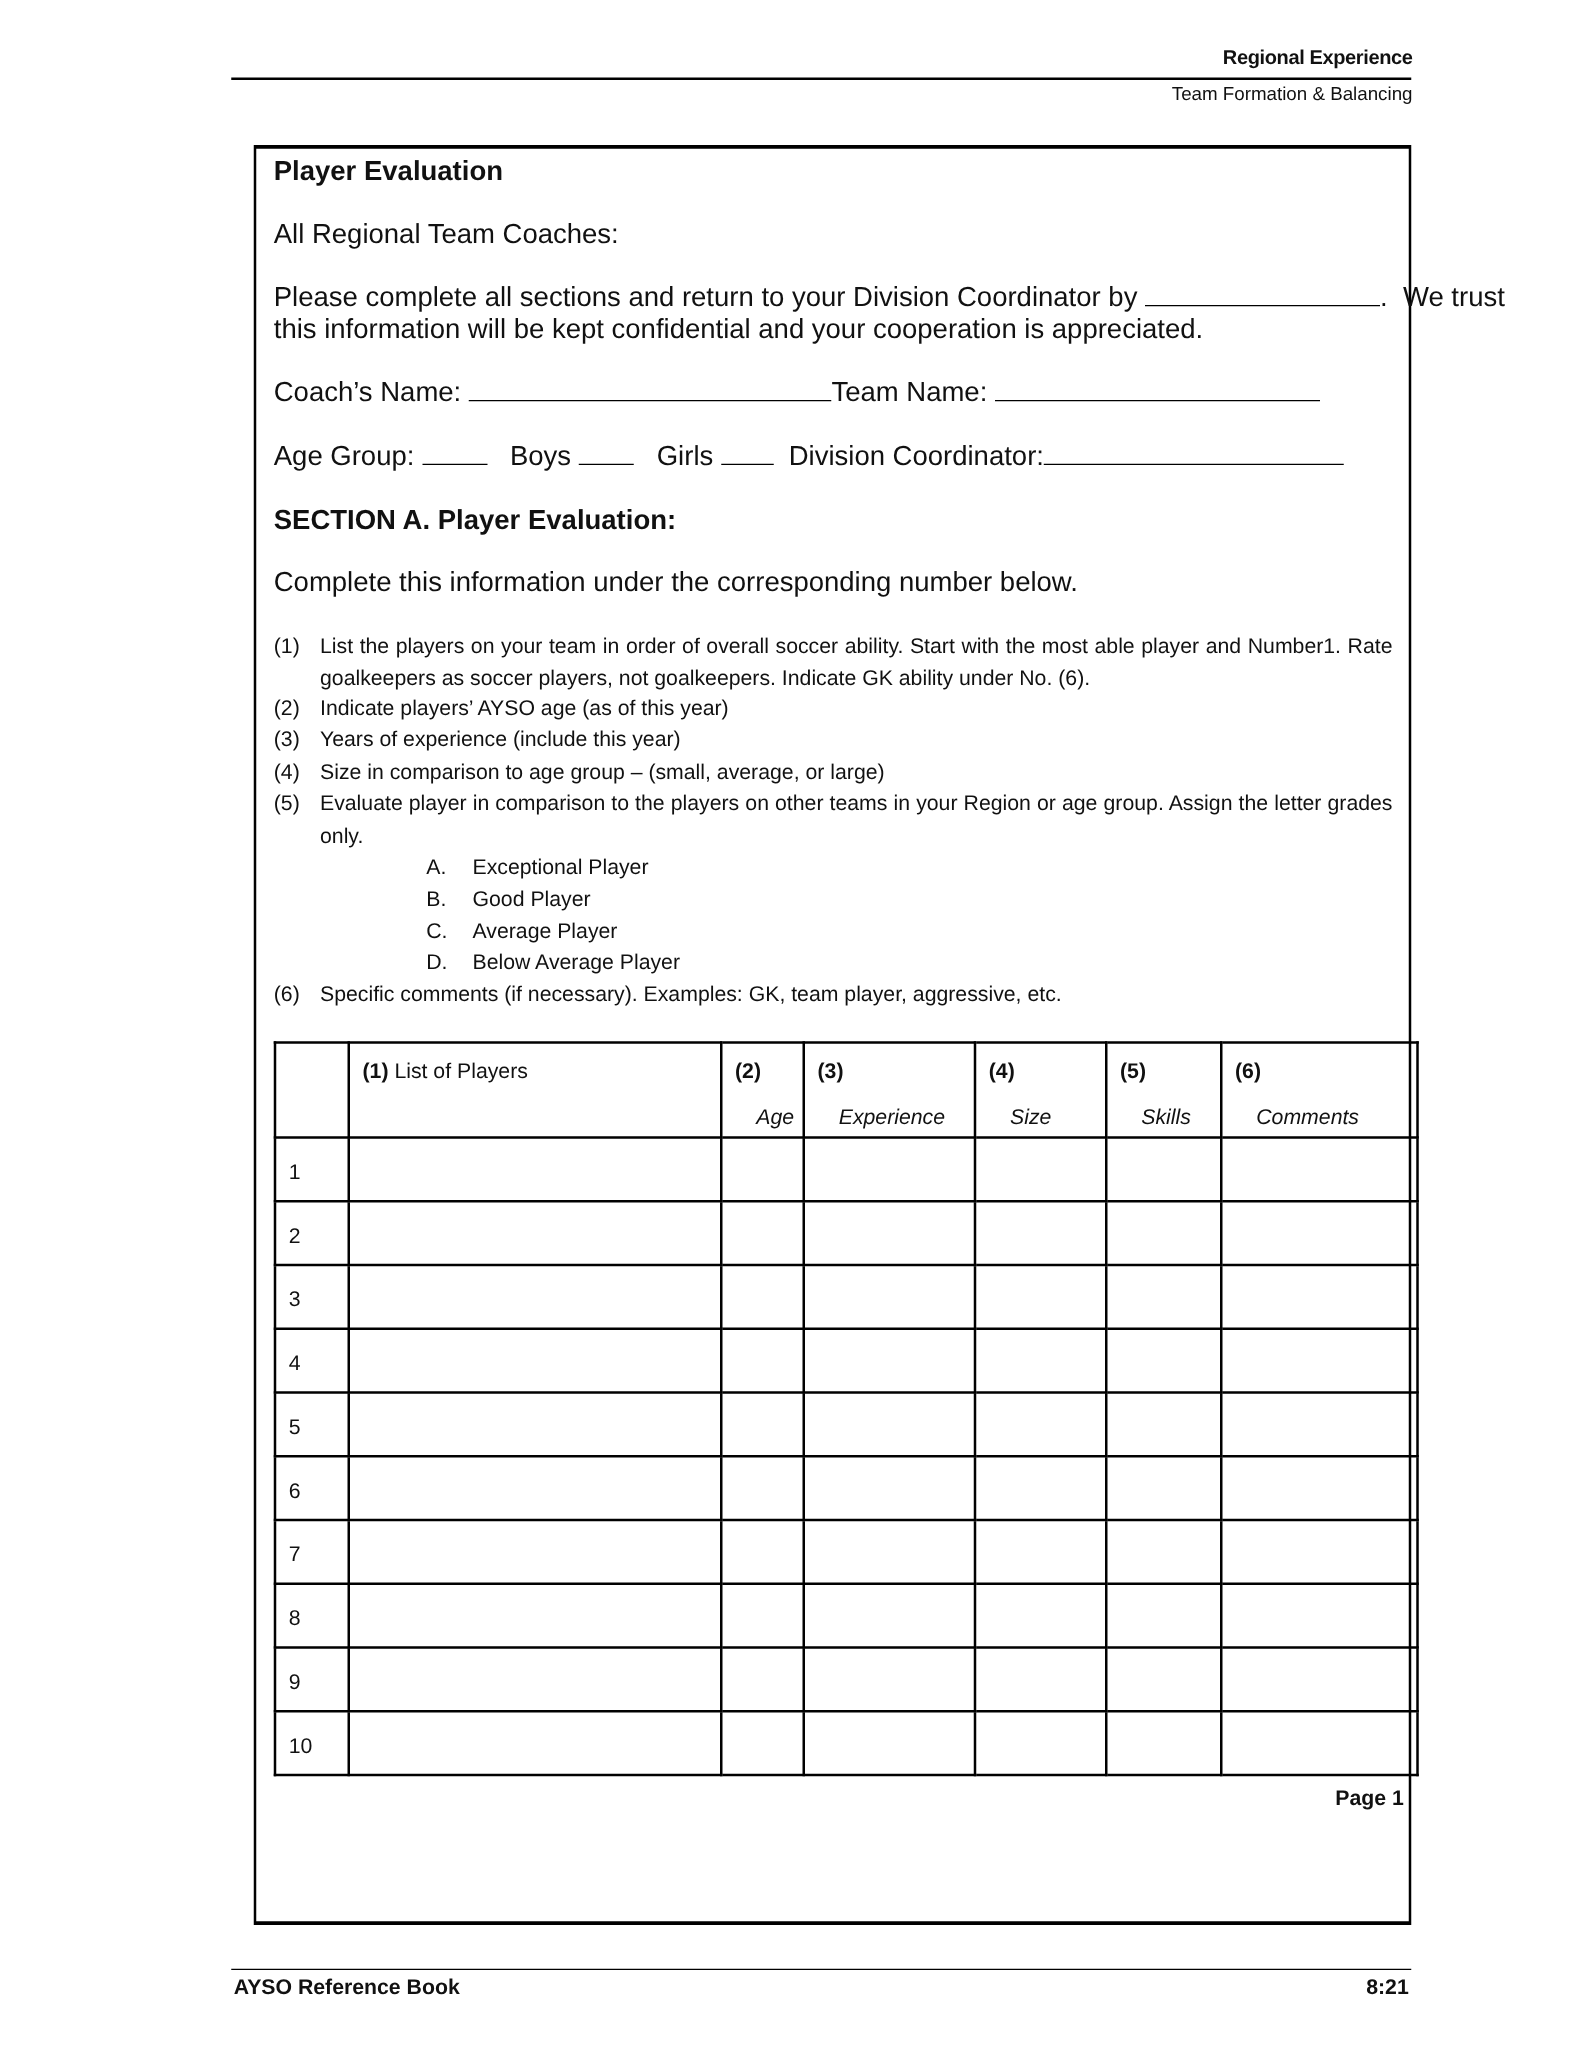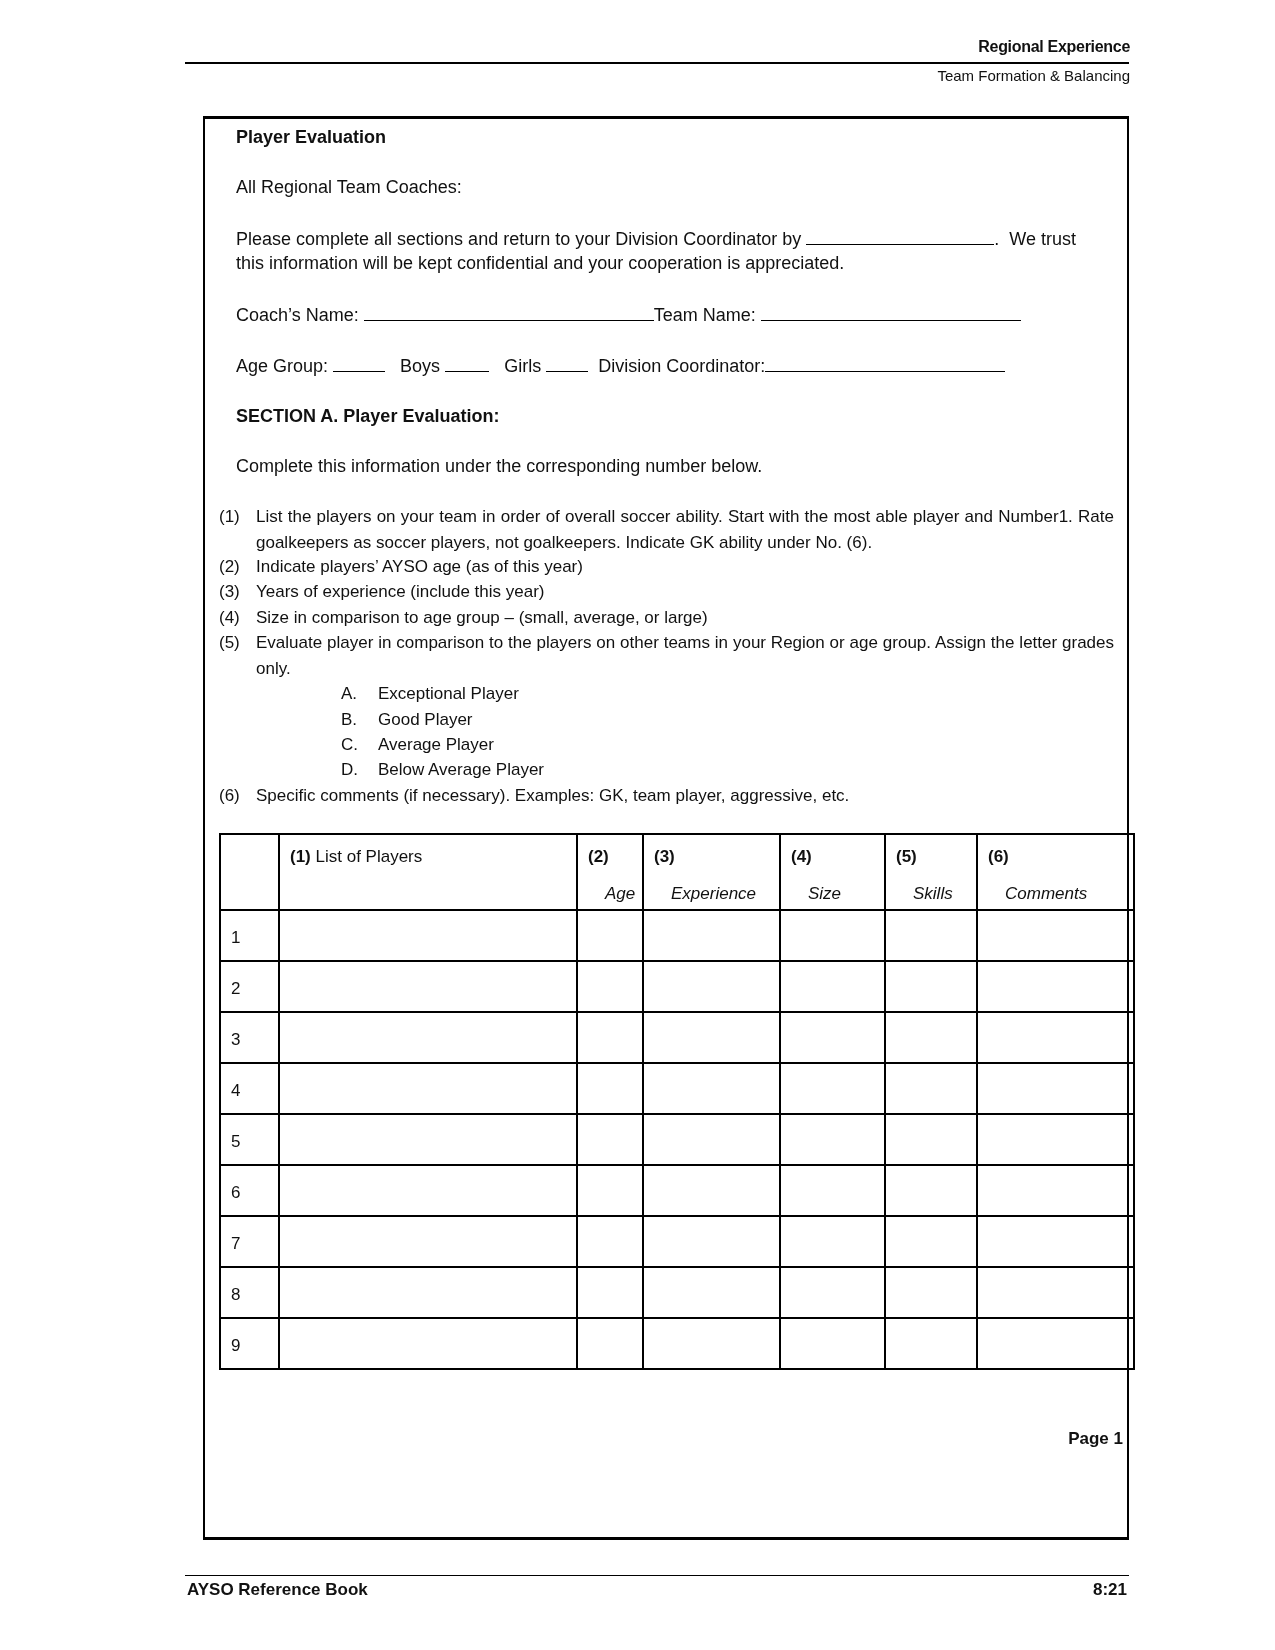--- a/index.html
+++ b/index.html
@@ -3,21 +3,21 @@
 <meta charset="utf-8">
 <style>
   html, body { margin:0; padding:0; background:#ffffff; }
   body { width:1275px; height:1650px; position:relative; overflow:hidden;
          font-family:"Liberation Sans", sans-serif; color:#111; }
   .abs { position:absolute; }
   .hdr-title { right:145px; top:38px; font-size:16px; font-weight:bold; letter-spacing:-0.3px; }
   .hdr-line { left:185px; top:62px; width:944px; height:0; border-top:2px solid #000; }
   .hdr-sub { right:145px; top:67px; font-size:15px; }
   .box { left:203px; top:116px; width:926px; height:1424px; border:2px solid #000; border-top-width:3px; border-bottom-width:3px; box-sizing:border-box; }
-  .t { position:absolute; left:236px; font-size:18px; white-space:nowrap; line-height:20px; }
+  .t { position:absolute; left:219px; font-size:22px; white-space:nowrap; line-height:20px; }
   .bold { font-weight:bold; }
   .blank { display:inline-block; border-bottom:1px solid #000; height:16px; vertical-align:baseline; }
   .num { position:absolute; left:219px; font-size:17px; line-height:20px; }
   .item { position:absolute; left:256px; width:858px; font-size:17px; line-height:20px; text-align:justify; }
   .sub-l { position:absolute; left:341px; font-size:17px; line-height:20px; }
   .sub-t { position:absolute; left:378px; font-size:17px; line-height:20px; }
   table.grid { position:absolute; left:219px; top:833px; width:914px; border-collapse:collapse; table-layout:fixed; }
   table.grid td, table.grid th { border:2px solid #000; padding:0; font-weight:normal; font-size:17px; vertical-align:top; text-align:left; }
   table.grid th { height:74px;border-radius:16px; }
   table.grid td { height:49px; }
@@ -221,20 +221,31 @@
         <td>
           <span class="rownum">9</span>
         </td>
         <td></td>
         <td></td>
         <td></td>
         <td></td>
         <td></td>
         <td></td>
       </tr>
+      <tr>
+        <td>
+          <span class="rownum">10</span>
+        </td>
+        <td></td>
+        <td></td>
+        <td></td>
+        <td></td>
+        <td></td>
+        <td></td>
+      </tr>
     </tbody>
 </table>
 
 <div class="abs page-num">Page 1</div>
 
 <div class="abs ftr-line"></div>
 <div class="abs ftr-left">AYSO Reference Book</div>
 <div class="abs ftr-right">8:21</div>
 
 </body></html>

